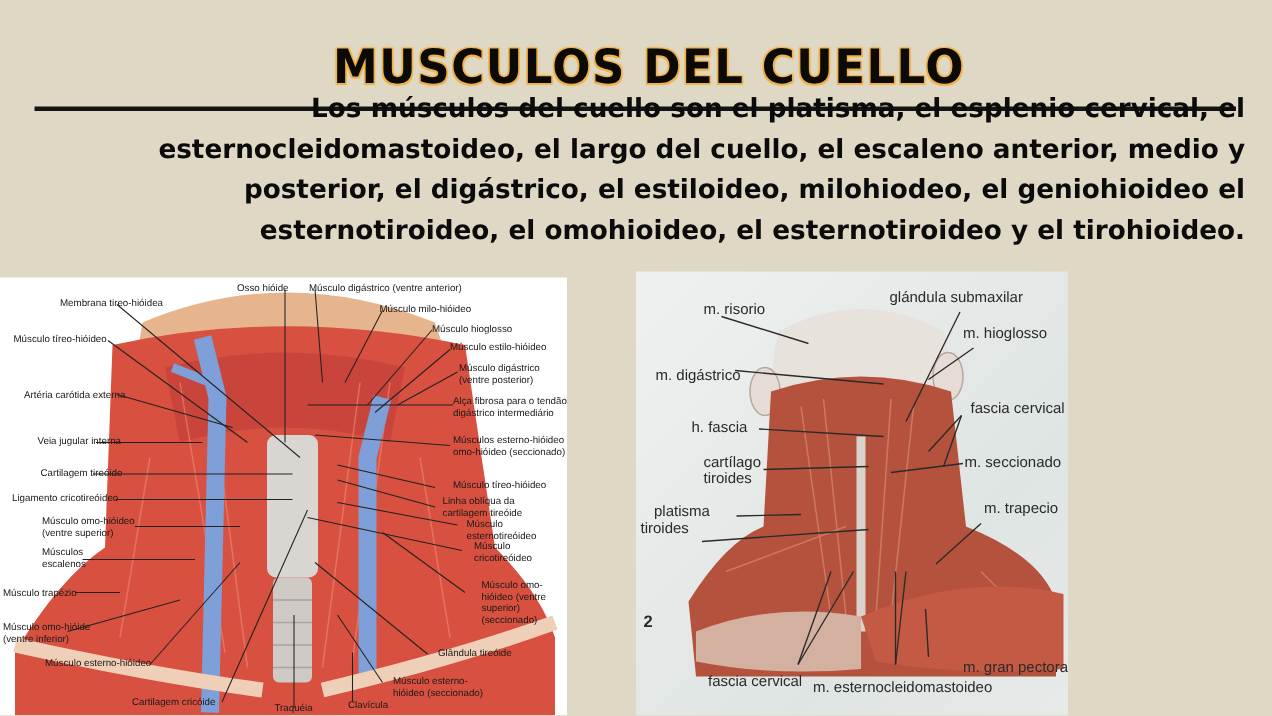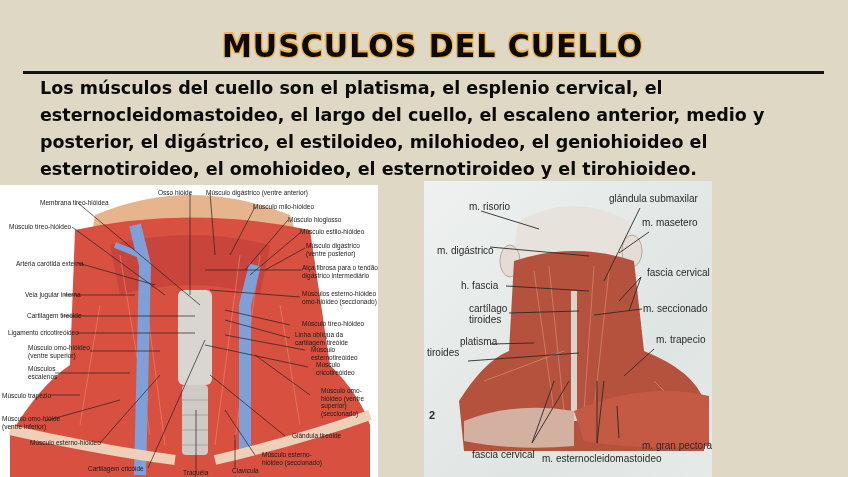--- a/index.html
+++ b/index.html
@@ -15,22 +15,22 @@
     font-weight:900; font-size:30px; letter-spacing:1px;
     color:#0c0a06;
     text-shadow: -1px -1px 0 #f0b24a, 1px -1px 0 #f0b24a, -1px 1px 0 #f0b24a, 1px 1px 0 #f0b24a, 0 0 2px #f0b24a;
     transform: scaleY(1.05);
     white-space:nowrap;
   }
   .rule {
     position:absolute; left:23px; top:71px; width:801px; height:3px; background:#141414;
   }
   .intro {
-    position:absolute; left:40px; top:75px; width:790px;
-    text-align:left; font-weight:bold; font-size:17.5px; line-height:27px;
+    position:absolute; left:40px; top:60px; width:790px;
+    text-align:right; font-weight:bold; font-size:17.5px; line-height:27px;
     color:#0b0b0b; font-family:"DejaVu Sans", sans-serif;
   }
   .panel { position:absolute; overflow:hidden; }
   .left-panel { left:0; top:185px; width:378px; height:292px; background:#ffffff; }
   .right-panel { left:424px; top:181px; width:288px; height:372px; background:linear-gradient(135deg,#eef1ef,#dfe5e3 60%,#e9eceb); }
   .lbl { position:absolute; font-size:6.5px; line-height:7.5px; color:#1a1a1a; white-space:nowrap; font-family:"Liberation Sans", sans-serif; }
   .rlbl { position:absolute; font-size:10px; line-height:11px; color:#2a2a2a; white-space:nowrap; font-family:"Liberation Sans", sans-serif; }
   svg { position:absolute; left:0; top:0; }
 </style>
 </head>
@@ -179,25 +179,25 @@
       <line x1="108" y1="262" x2="130" y2="200"></line>
       <line x1="108" y1="262" x2="145" y2="200"></line>
       <line x1="173" y1="262" x2="173" y2="200"></line>
       <line x1="173" y1="262" x2="180" y2="200"></line>
     </g>
   </svg>
   <div class="rlbl" style="left:45px;top:20px">m. risorio</div>
   <div class="rlbl" style="left:13px;top:64px">m. digástrico</div>
   <div class="rlbl" style="left:37px;top:99px">h. fascia</div>
   <div class="rlbl" style="left:45px;top:122px;width:50px;white-space:normal">cartílago tiroides</div>
-  <div class="rlbl" style="left:36px;top:155px">platisma</div>
+  <div class="rlbl" style="left:12px;top:155px">platisma</div>
   <div class="rlbl" style="left:3px;top:166px">tiroides</div>
 
-  <div class="rlbl" style="left:185px;top:12px">glándula submaxilar</div>
-  <div class="rlbl" style="left:218px;top:36px">m. masetero</div>
+  <div class="rlbl" style="left:169px;top:12px">glándula submaxilar</div>
+  <div class="rlbl" style="left:218px;top:36px">m. hioglosso</div>
   <div class="rlbl" style="left:223px;top:86px">fascia cervical</div>
   <div class="rlbl" style="left:219px;top:122px">m. seccionado</div>
   <div class="rlbl" style="left:232px;top:153px">m. trapecio</div>
   <div class="rlbl" style="left:218px;top:259px">m. gran pectoral</div>
 
   <div class="rlbl" style="left:48px;top:268px">fascia cervical</div>
   <div class="rlbl" style="left:118px;top:272px">m. esternocleidomastoideo</div>
   <div class="rlbl" style="left:5px;top:229px;font-weight:bold;font-size:11px">2</div>
 </div>
 

